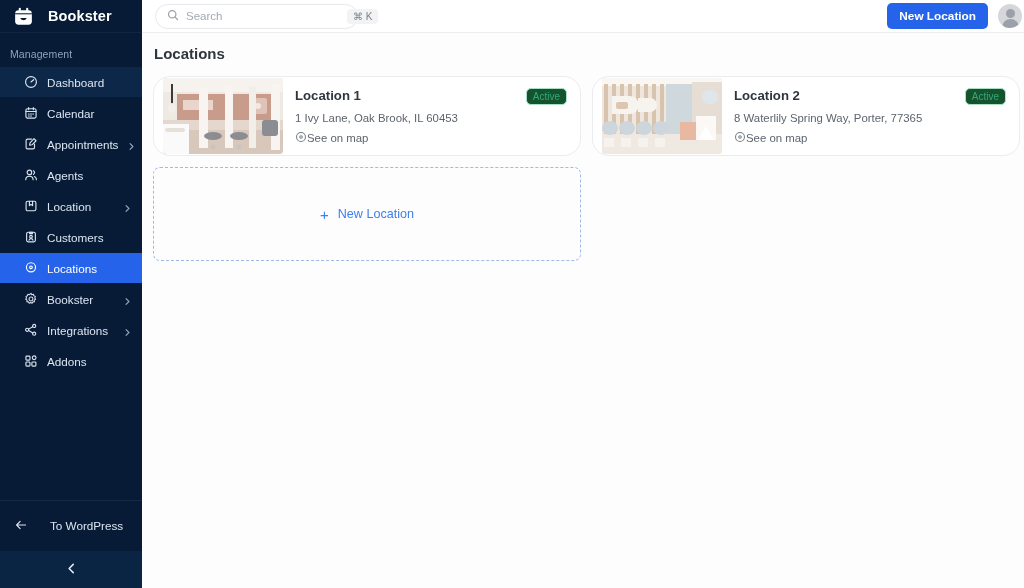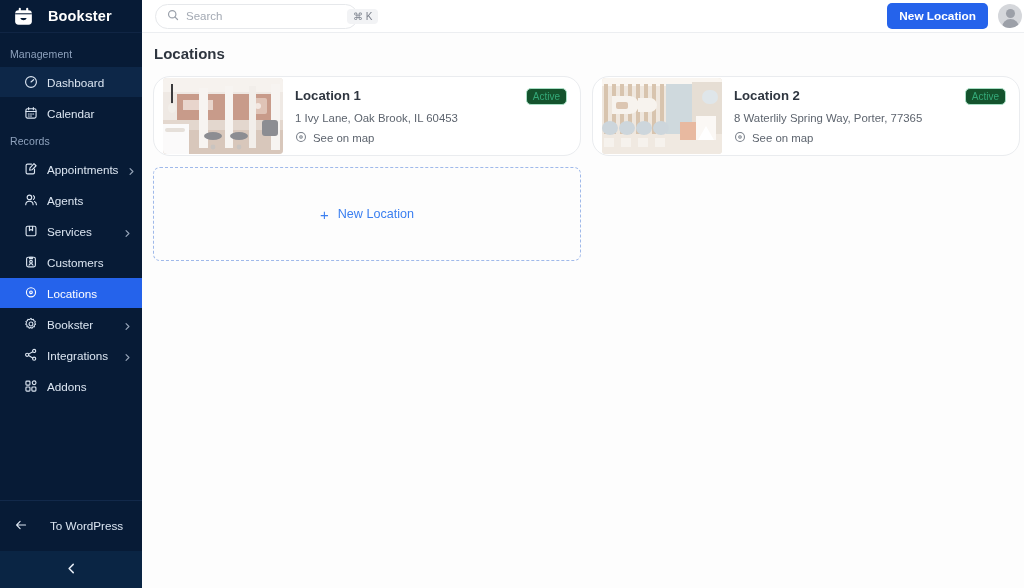--- a/index.html
+++ b/index.html
@@ -158,21 +158,21 @@
     border: 1px solid #a9e0c6; border-radius: 5px;
     background: #14532d; padding: 2px 6px;
     white-space: nowrap; flex: 0 0 auto;
     margin-right: 4px;
   }
   .card-addr {
     font-size: 11.4px; color: #5d646e; white-space: nowrap;
     overflow: hidden; text-overflow: ellipsis;
   }
   .map-link {
-    display: flex; align-items: center; gap: 6px;
+    display: flex; align-items: center; 
     font-size: 11.4px; color: #5d646e; cursor: pointer;
     width: max-content;
   }
   .map-link svg { width: 12px; height: 12px; flex: 0 0 12px; }
   .new-card {
     height: 94px;
     border: 1px dashed #9fb9ea; border-radius: 7px;
     background: #fdfdfd;
     display: flex; align-items: center; justify-content: center;
     gap: 9px; cursor: pointer;
@@ -218,21 +218,20 @@
         <span class="ico">
           <svg viewBox="0 0 16 16" fill="none" stroke="#dbe5f1" stroke-width="1.3" stroke-linecap="round">
             <rect x="2.2" y="3.2" width="11.6" height="10.6" rx="1.8"></rect>
             <path d="M2.2 6.3h11.6M5.3 1.9v2.4M10.7 1.9v2.4"></path>
             <path d="M5 9.2h1M7.5 9.2h1M10 9.2h1M5 11.4h1M7.5 11.4h1"></path>
           </svg>
         </span>
         <span class="lbl">Calendar</span>
       </div>
 
-      <div class="nav-section">Records</div>
 
       <div class="nav-item">
         <span class="ico">
           <svg viewBox="0 0 16 16" fill="none" stroke="#dbe5f1" stroke-width="1.3" stroke-linecap="round" stroke-linejoin="round">
             <path d="M8.6 2.4H4a1.6 1.6 0 0 0-1.6 1.6v8a1.6 1.6 0 0 0 1.6 1.6h6.4a1.6 1.6 0 0 0 1.6-1.6V8.2"></path>
             <path d="M11.4 1.9l2.4 2.4-4.6 4.6-2.8.5.5-2.8z"></path>
           </svg>
         </span>
         <span class="lbl">Appointments</span>
         <span class="chev">
@@ -253,21 +252,21 @@
         <span class="lbl">Agents</span>
       </div>
 
       <div class="nav-item">
         <span class="ico">
           <svg viewBox="0 0 16 16" fill="none" stroke="#dbe5f1" stroke-width="1.3" stroke-linecap="round" stroke-linejoin="round">
             <rect x="2.4" y="2.6" width="11.2" height="10.8" rx="1.8"></rect>
             <path d="M6.2 2.6v5l1.8-1.4 1.8 1.4v-5"></path>
           </svg>
         </span>
-        <span class="lbl">Services</span>
+        <span class="lbl">Location</span>
         <span class="chev">
           <svg viewBox="0 0 10 10" fill="none" stroke="#c4d1e3" stroke-width="1.3" stroke-linecap="round" stroke-linejoin="round">
               <path d="M3.4 1.8L6.6 5 3.4 8.2"></path>
             </svg>
         </span>
       </div>
 
       <div class="nav-item">
         <span class="ico">
           <svg viewBox="0 0 16 16" fill="none" stroke="#dbe5f1" stroke-width="1.3" stroke-linecap="round" stroke-linejoin="round">

